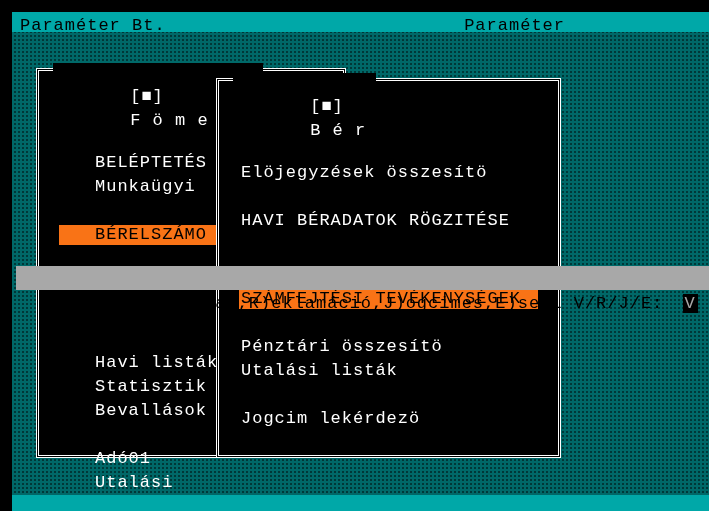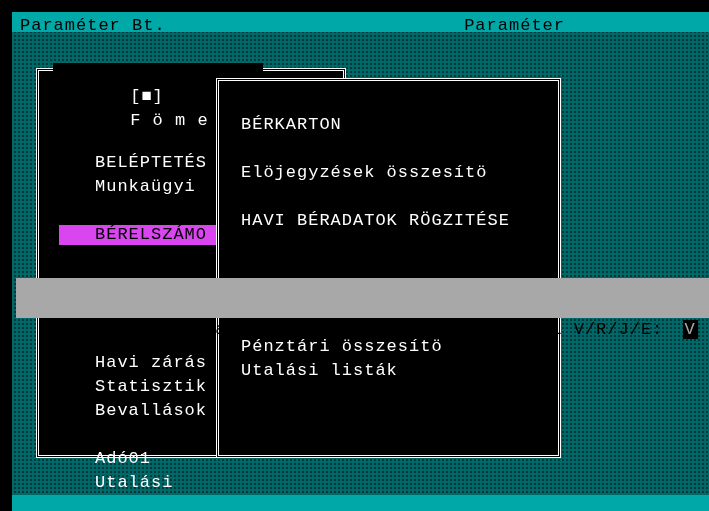--- a/index.html
+++ b/index.html
@@ -45,34 +45,34 @@
     background: #000;
     padding: 0 6px;
     white-space: pre;
   }
   .win-close {
     display: inline-block;
     margin-right: 6px;
   }
   .win-body { padding: 2px 8px 6px 8px; }
   .menu-item { white-space: pre; padding: 0 2px; }
-  .menu-item.sel { background: #d946ef; color: #000; }
+  .menu-item.sel { background: #f97316; color: #000; }
   .indent { padding-left: 36px; }
   .win-main { top: 32px; left: 20px; width: 310px; height: 390px; }
   .win-ber  { top: 42px; left: 200px; width: 345px; height: 380px; z-index: 2; }
   .inputbar {
     position: absolute;
-    top: 242px;
+    top: 230px;
     left: 0;
     right: 0;
-    height: 40px;
+    height: 24px;
     background: #a8a8a8;
     color: #000;
     z-index: 5;
-    padding: 22px 16px 0 16px;
+    padding: 8px 16px 0 16px;
     white-space: pre;
   }
   .cursor {
     background: #000;
     color: #a8a8a8;
     padding: 0 2px;
   }
   .statusbar {
     position: absolute;
     bottom: 0; left: 0; right: 0;
@@ -104,47 +104,52 @@
           <div class="menu-item">PRÓBA</div>
           <div class="menu-item">Aktuális idős</div>
           <div class="menu-item">&nbsp;</div>
           <div class="menu-item indent">BELÉPTETÉS</div>
           <div class="menu-item indent">Munkaügyi</div>
           <div class="menu-item">&nbsp;</div>
           <div class="menu-item sel indent">BÉRELSZÁMO</div>
         </div>
       <div style="height:100px"></div>
       <div id="main-bottom">
-          <div class="menu-item indent">Havi zárás</div>
+          <div class="menu-item indent">Havi listák</div>
           <div class="menu-item indent">Statisztik</div>
           <div class="menu-item indent">Bevallások</div>
           <div class="menu-item">&nbsp;</div>
           <div class="menu-item indent">Adó01</div>
           <div class="menu-item indent">Utalási</div>
         </div>
     </div>
   </div>
 
   <div class="win win-ber">
+    <div class="win-title">
+      <span class="win-close">[■]</span>
+      <span>B é r</span>
+    </div>
     <div class="win-body">
       <div id="ber-top">
           <div class="menu-item">&nbsp;</div>
           <div class="menu-item">BÉRKARTON</div>
           <div class="menu-item">&nbsp;</div>
           <div class="menu-item">Elöjegyzések összesítö</div>
           <div class="menu-item">&nbsp;</div>
           <div class="menu-item">HAVI BÉRADATOK RÖGZITÉSE</div>
         </div>
       <div style="height:50px"></div>
       <div id="ber-bottom">
           <div class="menu-item sel">SZÁMFEJTÉSI TEVÉKENYSÉGEK</div>
           <div class="menu-item">&nbsp;</div>
           <div class="menu-item">Pénztári összesítö</div>
           <div class="menu-item">Utalási listák</div>
           <div class="menu-item">&nbsp;</div>
+          <div class="menu-item">Jogcim lekérdezö</div>
         </div>
     </div>
   </div>
 
   <div class="inputbar">
     <span>V)égelszámolás,R)eklamáció,J)ogcimes,E)seti V/R/J/E: </span><span class="cursor">V</span>
   </div>
 
 </div>
 

